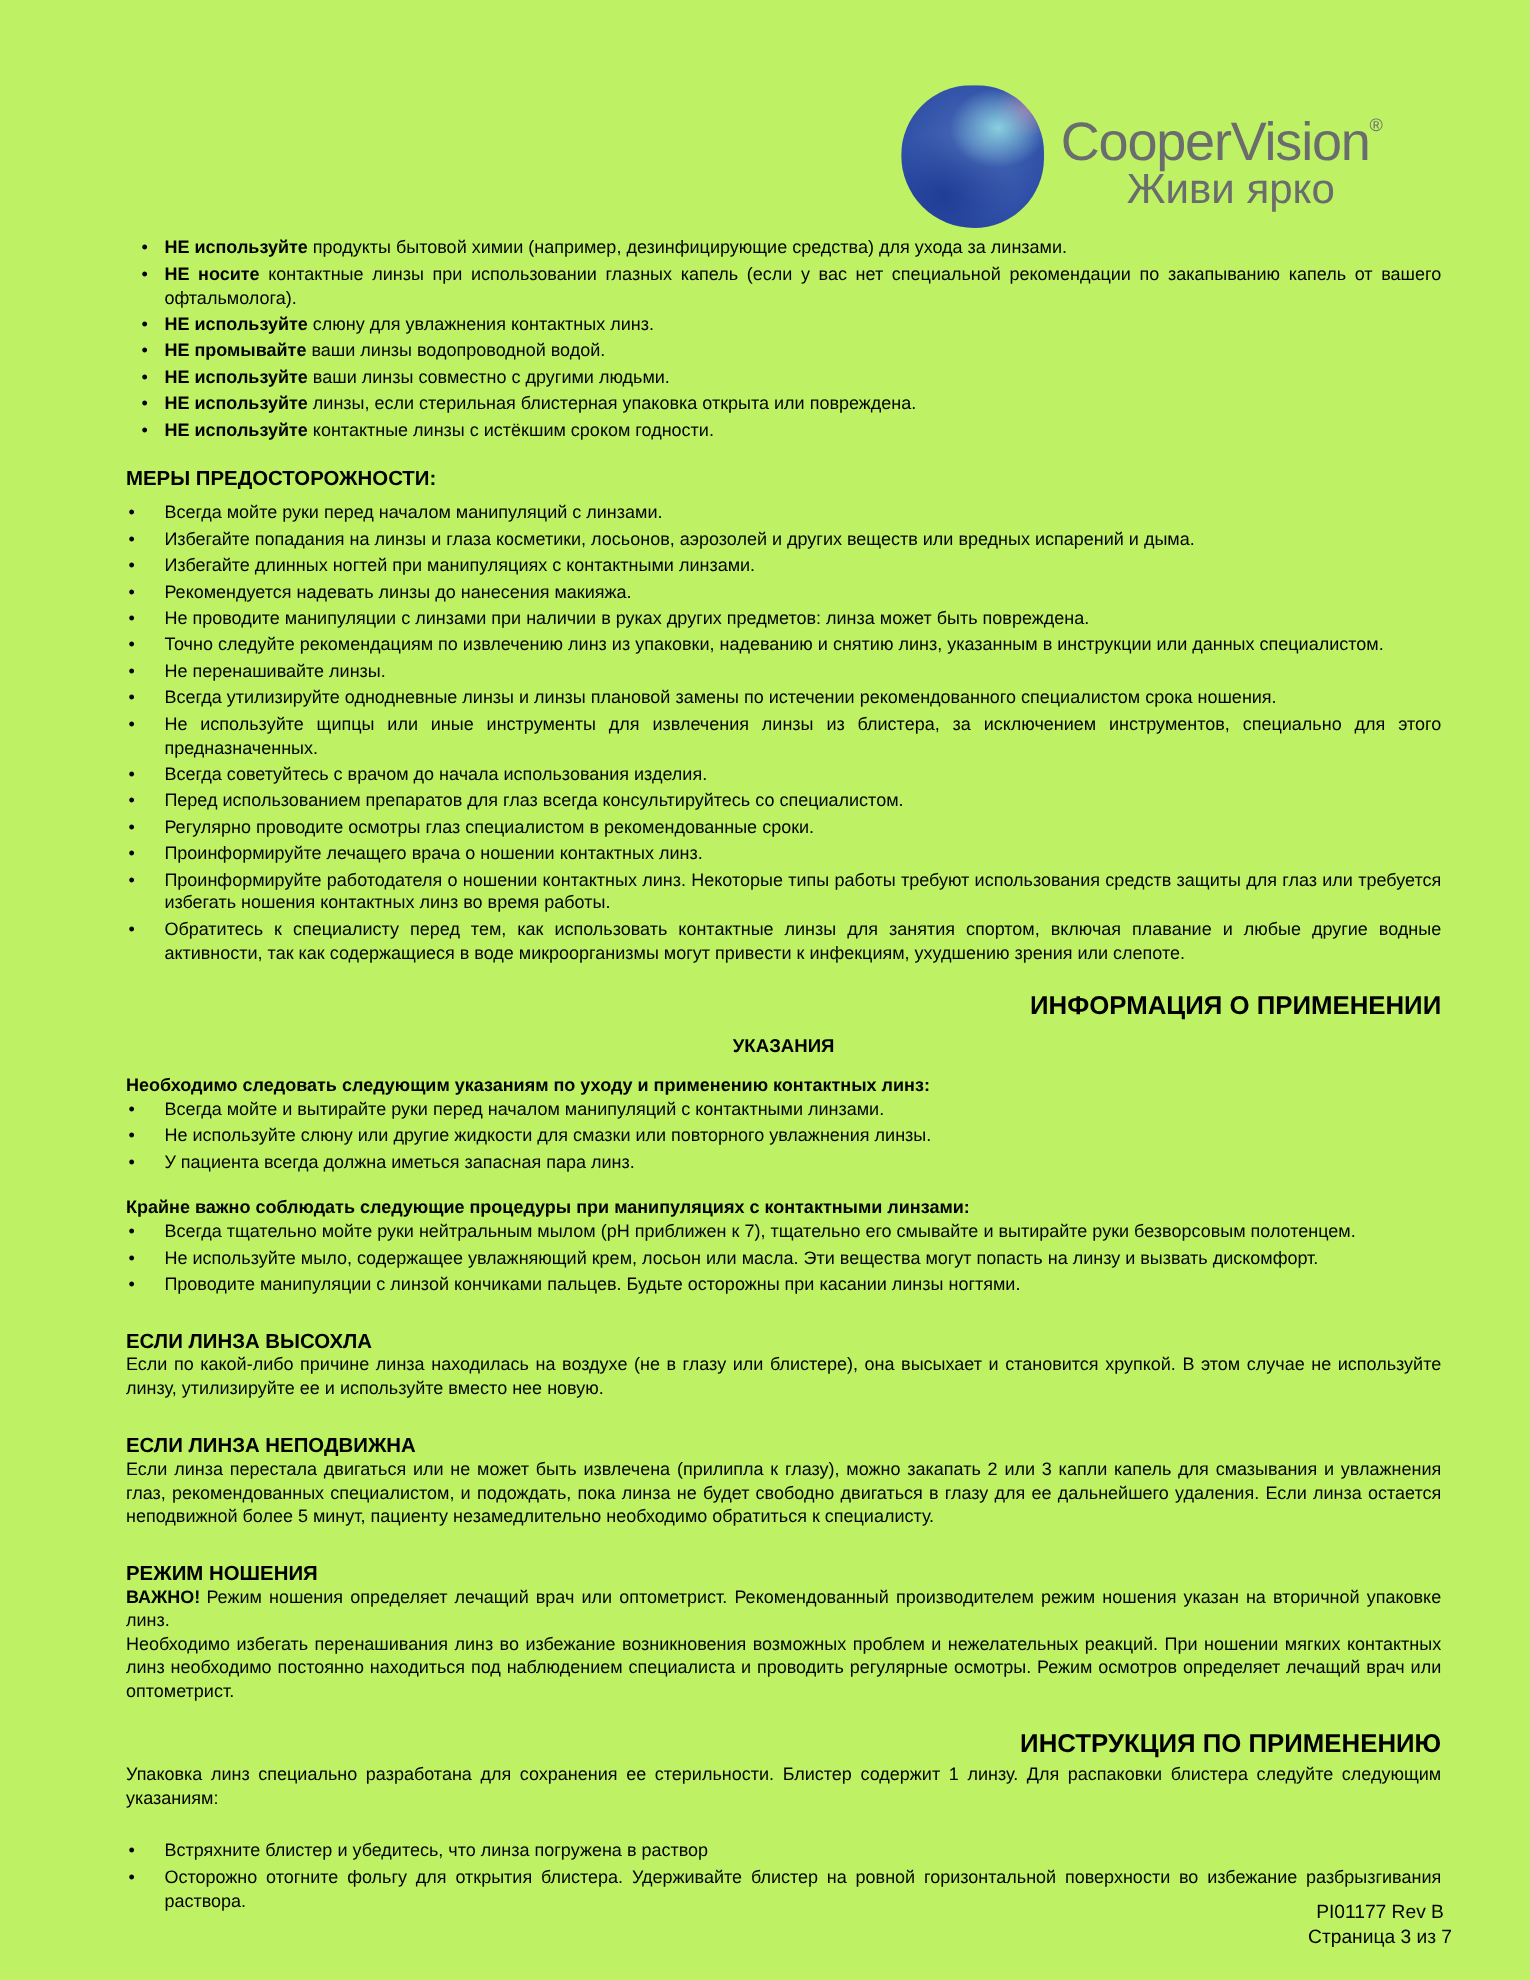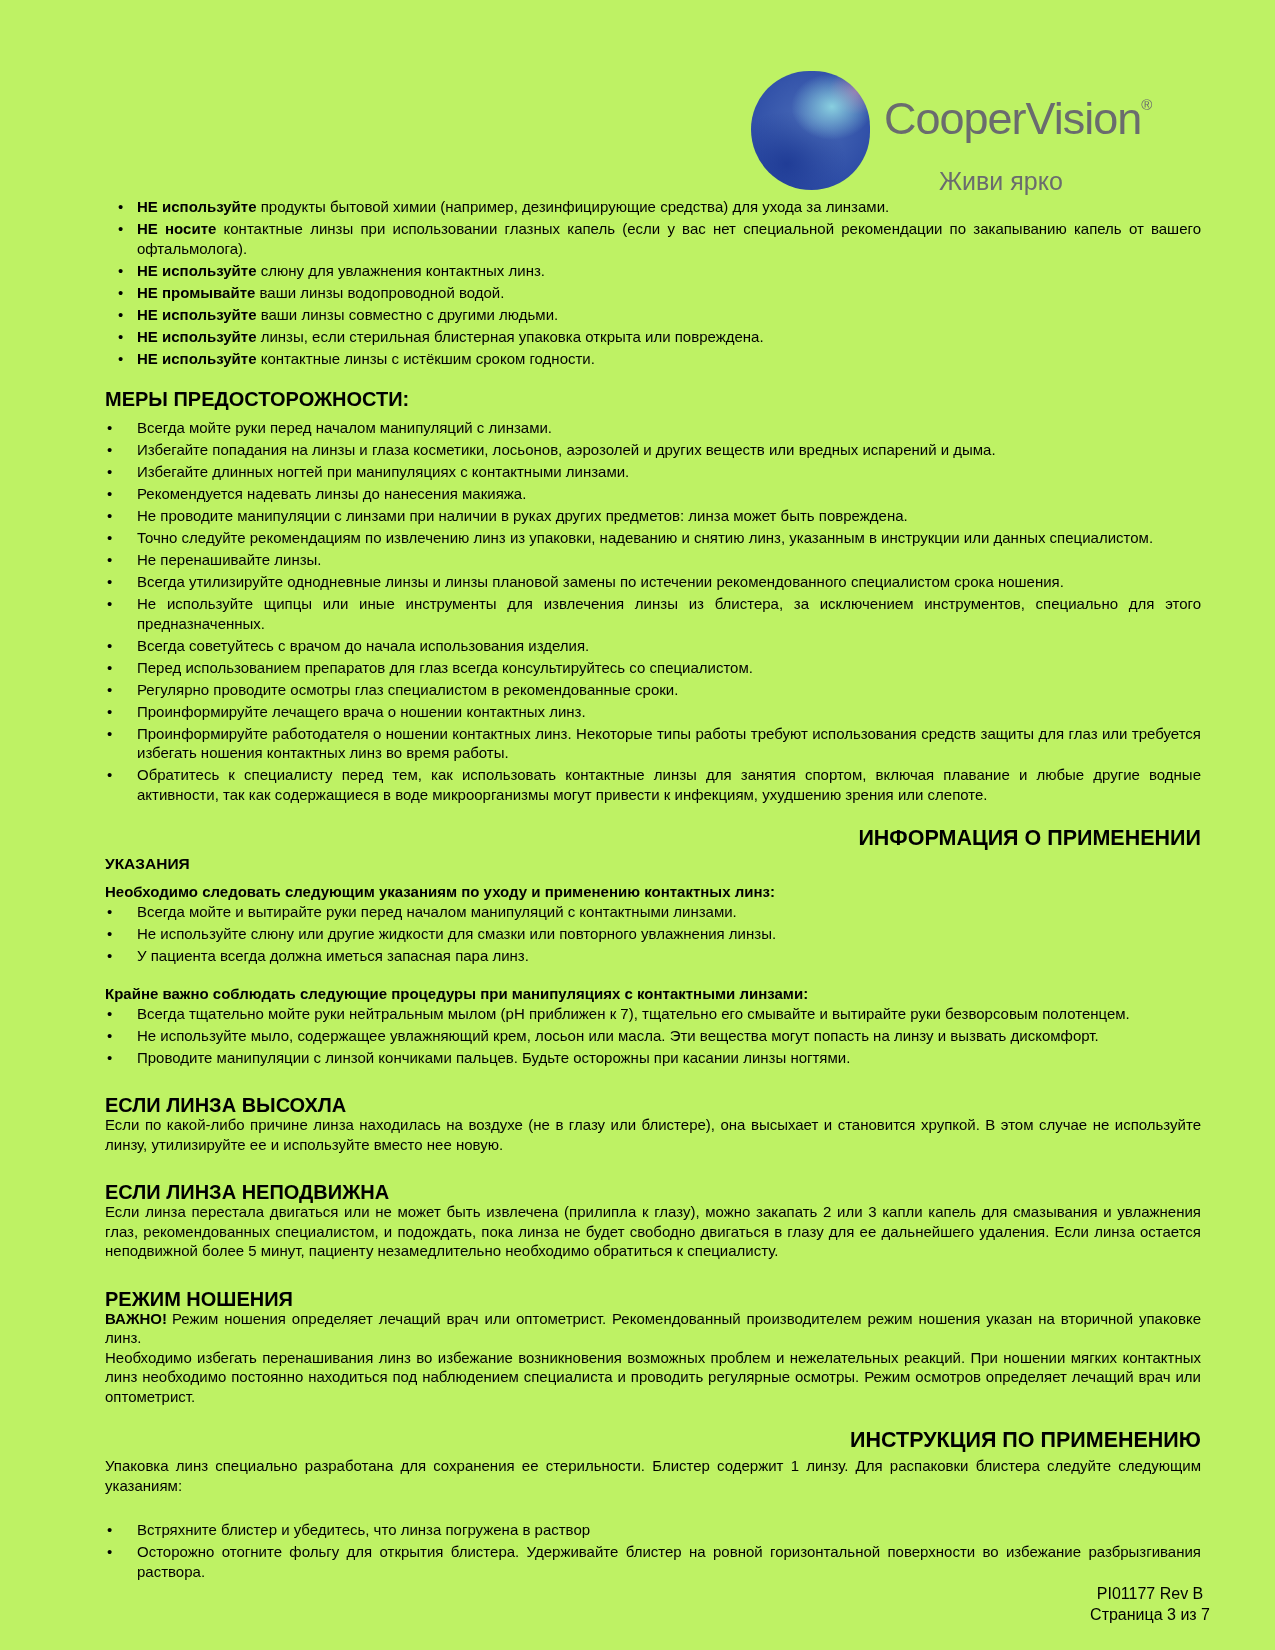--- a/index.html
+++ b/index.html
@@ -34,24 +34,23 @@
     white-space: nowrap;
   }
   .logo-brand .reg {
     font-size: 15px;
     vertical-align: 24px;
     letter-spacing: 0;
   }
   .logo-tagline {
     position: absolute;
     left: 939px; top: 138px;
-    font-size: 25px; line-height: 40px;
+    font-size: 35px; line-height: 40px;
     color: #6a6c6e;
     white-space: nowrap;
-    margin-top: 23px;
   }
 
   
   .content {
     position: absolute;
     left: 105px; top: 197px;
     width: 1096px;
     font-size: 15px;
     line-height: 19.5px;
     text-align: justify;
@@ -74,25 +73,25 @@
     font-size: 21.5px;
     line-height: 25px;
     font-weight: bold;
     margin: 22px 0 3px 0;
     text-align: right;
   }
   .doc-h2 {
     font-size: 15.5px;
     line-height: 20px;
     font-weight: bold;
-    margin: 0;
-    text-align: left;
+    margin: 12px;
+    text-align: center;
   }
   .doc-h3 {
-    font-size: 20px;
+    font-size: 17px;
     line-height: 20px;
     font-weight: bold;
     margin: 21px 0 9px 0;
     text-align: left;
   }
   .doc-h3.tight { margin-bottom: 0; margin-top: 28px; }
   .doc-p { margin: 0; text-align: justify; }
   .doc-lead {
     margin: 8px 0 0 0;
     font-weight: bold;

